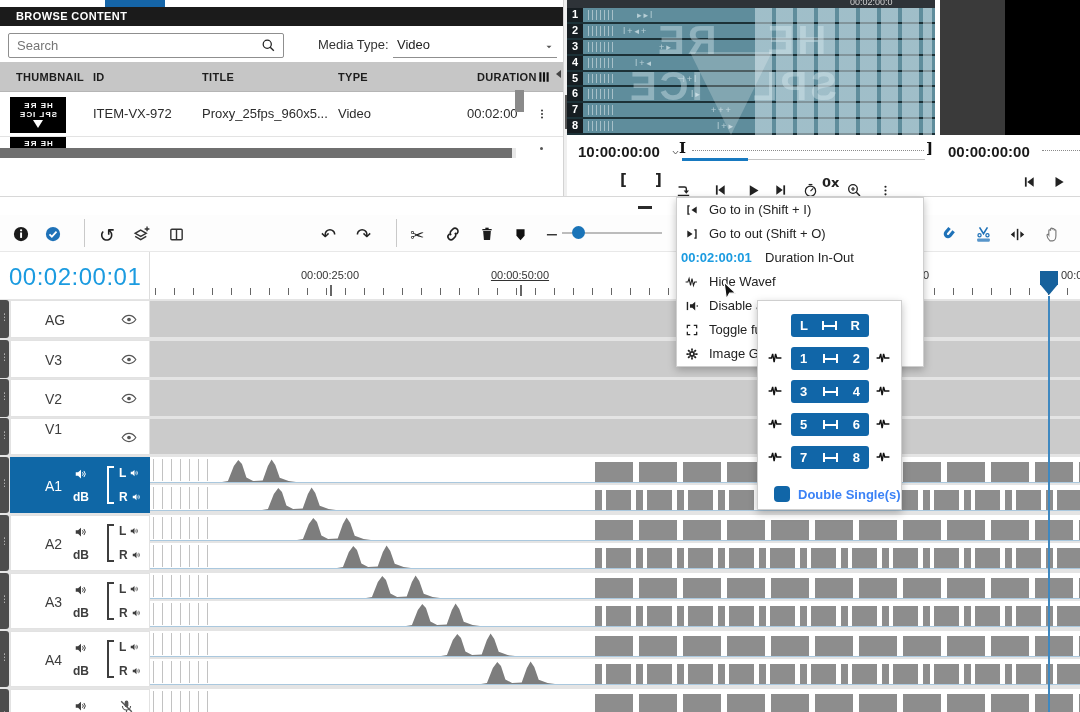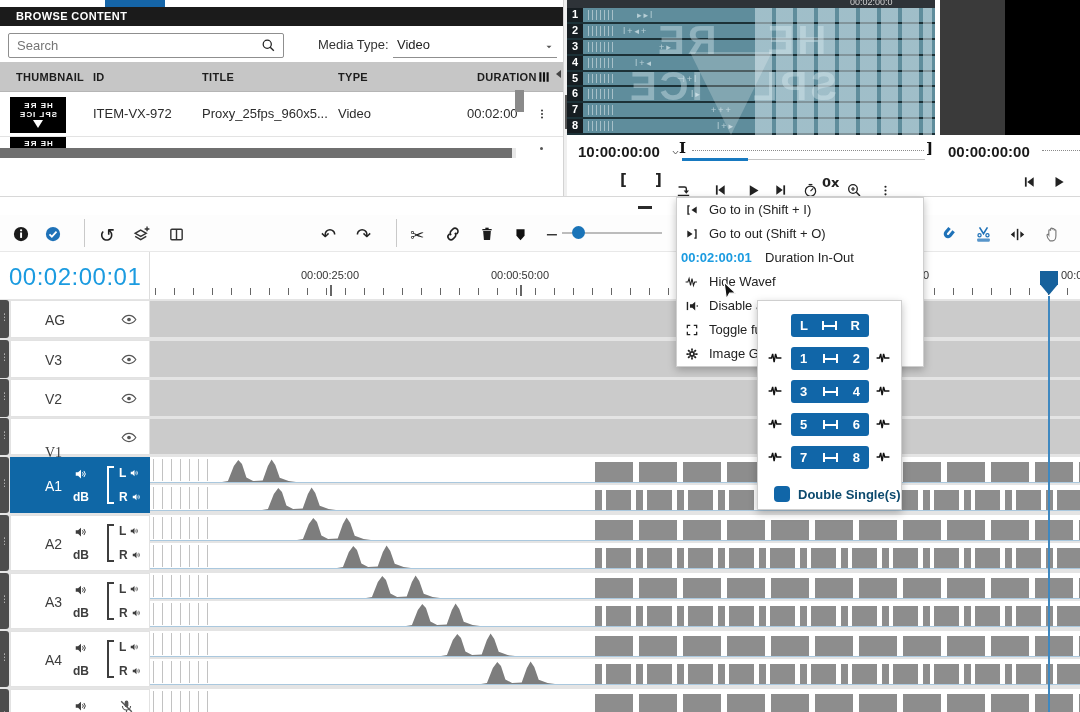--- a/index.html
+++ b/index.html
@@ -129,21 +129,21 @@
   box-shadow:0 3px 8px rgba(0,0,0,.25);z-index:11}
 .pairrow{position:relative;height:33px}
 .pairbtn{position:absolute;left:33px;top:3px;width:78px;height:23px;background:#1166a8;border-radius:3px;
   color:#fff;font-size:13px;font-weight:bold;display:flex;align-items:center;justify-content:space-between;padding:0 9px}
 .barbell{display:inline-block;width:15px;height:9px;border-left:2px solid #fff;border-right:2px solid #fff;position:relative}
 .barbell::before{content:"";position:absolute;left:0;right:0;top:3.5px;height:2px;background:#fff}
 .pwave{position:absolute;top:7px;width:16px;height:14px;color:#111}
 .pwave.lft{left:9px}.pwave.rgt{right:10px}
 #dbl-row{position:relative;height:28px;margin-top:8px}
 #dbl-check{position:absolute;left:16px;top:2px;width:16px;height:16px;background:#1166a8;border-radius:4px}
-#dbl-label{position:absolute;left:40px;top:3px;font-size:13px;font-weight:bold;color:#0c4a6e}
+#dbl-label{position:absolute;left:40px;top:3px;font-size:13px;font-weight:bold;color:#3b82f6}
 #mouse-cursor{left:723px;top:281px;width:15px;height:19px;z-index:20}
 </style>
 </head>
 <body>
 
 <div id="app">
 
   <div id="browse" class="abs">
     <div id="browse-tab" class="abs"></div>
     <div id="browse-title-bar" class="abs">BROWSE CONTENT</div>
@@ -426,21 +426,21 @@
           <path d="M8.5 21c-2.2-2-4.3-5.8-4.3-7.8 0-1.7 1.8-1.9 2.6-.5V6.6c0-1.7 2.3-1.7 2.5 0V4.4c0-1.8 2.5-1.8 2.6 0v.4c.2-1.7 2.5-1.6 2.5.2v1.2c.4-1.5 2.4-1.2 2.4.4v7.2c0 3.8-2 7.2-4.8 7.2z" fill="none" stroke="currentColor" stroke-width="1.6"></path>
         </svg>
       </span>
     </div>
 
   <div id="tl-tc-box" class="abs">
     <span id="tl-timecode">00:02:00:01</span>
   </div>
   <div id="ruler" class="abs">
       <span class="rlabel" style="left: 180px;">00:00:25:00</span>
-      <span class="rlabel" style="left: 370px;">00:00:50:00</span>
+      <span class="rlabel" style="left: 370px; text-decoration: underline;">00:00:50:00</span>
       <span class="rlabel" style="left: 560px;">00:01:15:00</span>
       <span class="rlabel" style="left: 750px;">00:01:40:00</span>
       <span class="rlabel" style="left: 940px;">00:02:05:00</span>
       <div class="rtick" style="left: 5px; top: 36px; height: 7px;"></div>
       <div class="rtick" style="left: 24px; top: 36px; height: 7px;"></div>
       <div class="rtick" style="left: 43px; top: 36px; height: 7px;"></div>
       <div class="rtick" style="left: 62px; top: 36px; height: 7px;"></div>
       <div class="rtick" style="left: 81px; top: 36px; height: 7px;"></div>
       <div class="rtick" style="left: 100px; top: 36px; height: 7px;"></div>
       <div class="rtick" style="left: 119px; top: 36px; height: 7px;"></div>
@@ -528,21 +528,21 @@
               <path d="M12 5C7 5 3.6 8.6 2 11c1.6 2.4 5 6 10 6s8.4-3.6 10-6c-1.6-2.4-5-6-10-6z" fill="none" stroke="currentColor" stroke-width="1.7"></path>
               <circle cx="12" cy="11" r="2.7" fill="currentColor"></circle>
             </svg>
           </span>
         </div>
       </div>
       <div class="vclip" style="top: 380px; height: 36px;"></div>
       <div style="position: absolute; left: 0px; top: 418px; width: 150px; height: 37px;">
         <div class="trk-handle abs" style="top: 0px; height: 37px; padding-top: 12.5px;">⋮</div>
         <div class="trk-body abs" style="top: 0px; height: 37px;">
-          <span class="trk-label" style="top: 26px; font-family: Liberation Serif, serif;">V1</span>
+          <span class="trk-label" style="top: 2px;">V1</span>
           <span class="ic" style="width: 20px; height: 15px; color: rgb(85, 85, 85); position: absolute; left: 108px; top: 10.5px;">
             <svg viewBox="0 0 24 22">
               <path d="M12 5C7 5 3.6 8.6 2 11c1.6 2.4 5 6 10 6s8.4-3.6 10-6c-1.6-2.4-5-6-10-6z" fill="none" stroke="currentColor" stroke-width="1.7"></path>
               <circle cx="12" cy="11" r="2.7" fill="currentColor"></circle>
             </svg>
           </span>
         </div>
       </div>
       <div class="vclip" style="top: 419px; height: 35px;"></div>
       <div style="position: absolute; left: 0px; top: 457px; width: 150px; height: 56px;">

